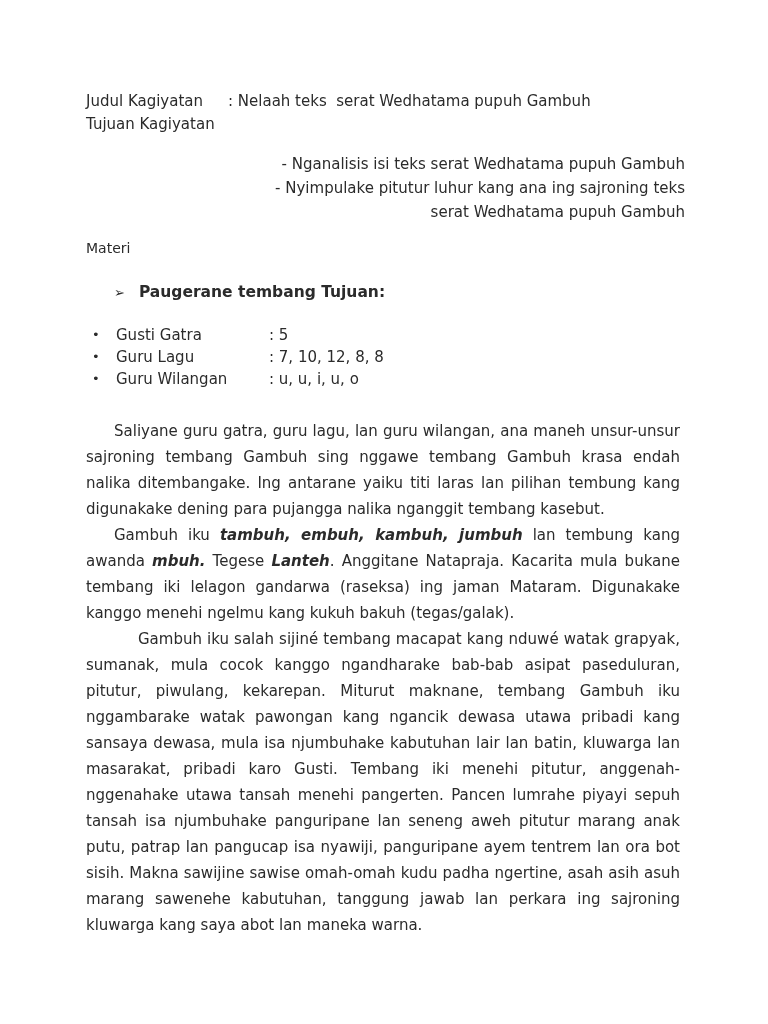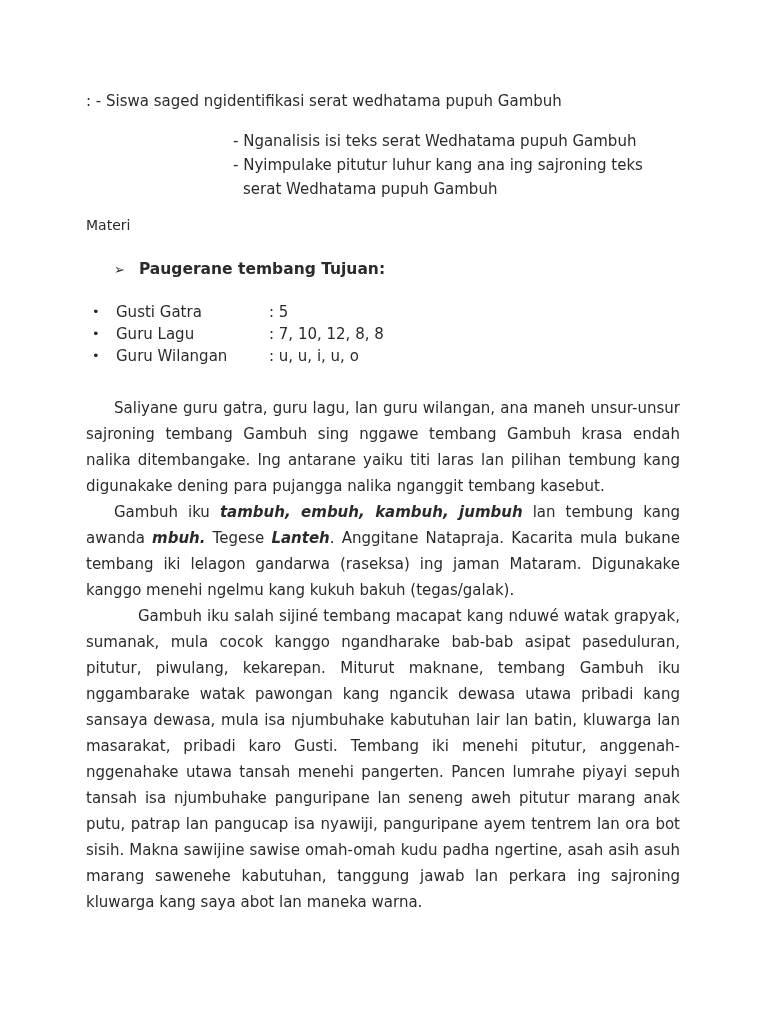--- a/index.html
+++ b/index.html
@@ -37,20 +37,21 @@
     flex: 1;
     white-space: pre;
   }
   
   .sub-block {
     margin-left: 147px;
     margin-top: 16px;
     width: 452px;
     font-size: 15px;
     line-height: 24px;
+    text-align: right;
   }
   .sub-item {
     padding-left: 10px;
     text-indent: -10px;
   }
   
   .materi {
     margin-top: 13px;
     font-size: 14px;
     line-height: 22px;
@@ -103,21 +104,25 @@
   .bi { font-weight: bold; font-style: italic; }
 </style>
 </head>
 <body>
 
 <div class="page">
   <div class="content">
 
     <div class="meta-block">
       <div class="meta-row">
-        <span class="meta-value">: - Siswa saged ngidentifikasi serat wedhatama pupuh Gambuh</span>
+        <span class="meta-label">Judul Kagiyatan</span>
+        <span class="meta-value">: Nelaah teks  serat Wedhatama pupuh Gambuh</span>
+      </div>
+      <div class="meta-row">
+        <span class="meta-label">Tujuan Kagiyatan</span>
       </div>
     </div>
 
     <div class="sub-block">
       <div class="sub-item">- Nganalisis isi teks serat Wedhatama pupuh Gambuh</div>
       <div class="sub-item">- Nyimpulake pitutur luhur kang ana ing sajroning teks serat Wedhatama pupuh Gambuh</div>
     </div>
 
     <div class="materi">Materi</div>
 

